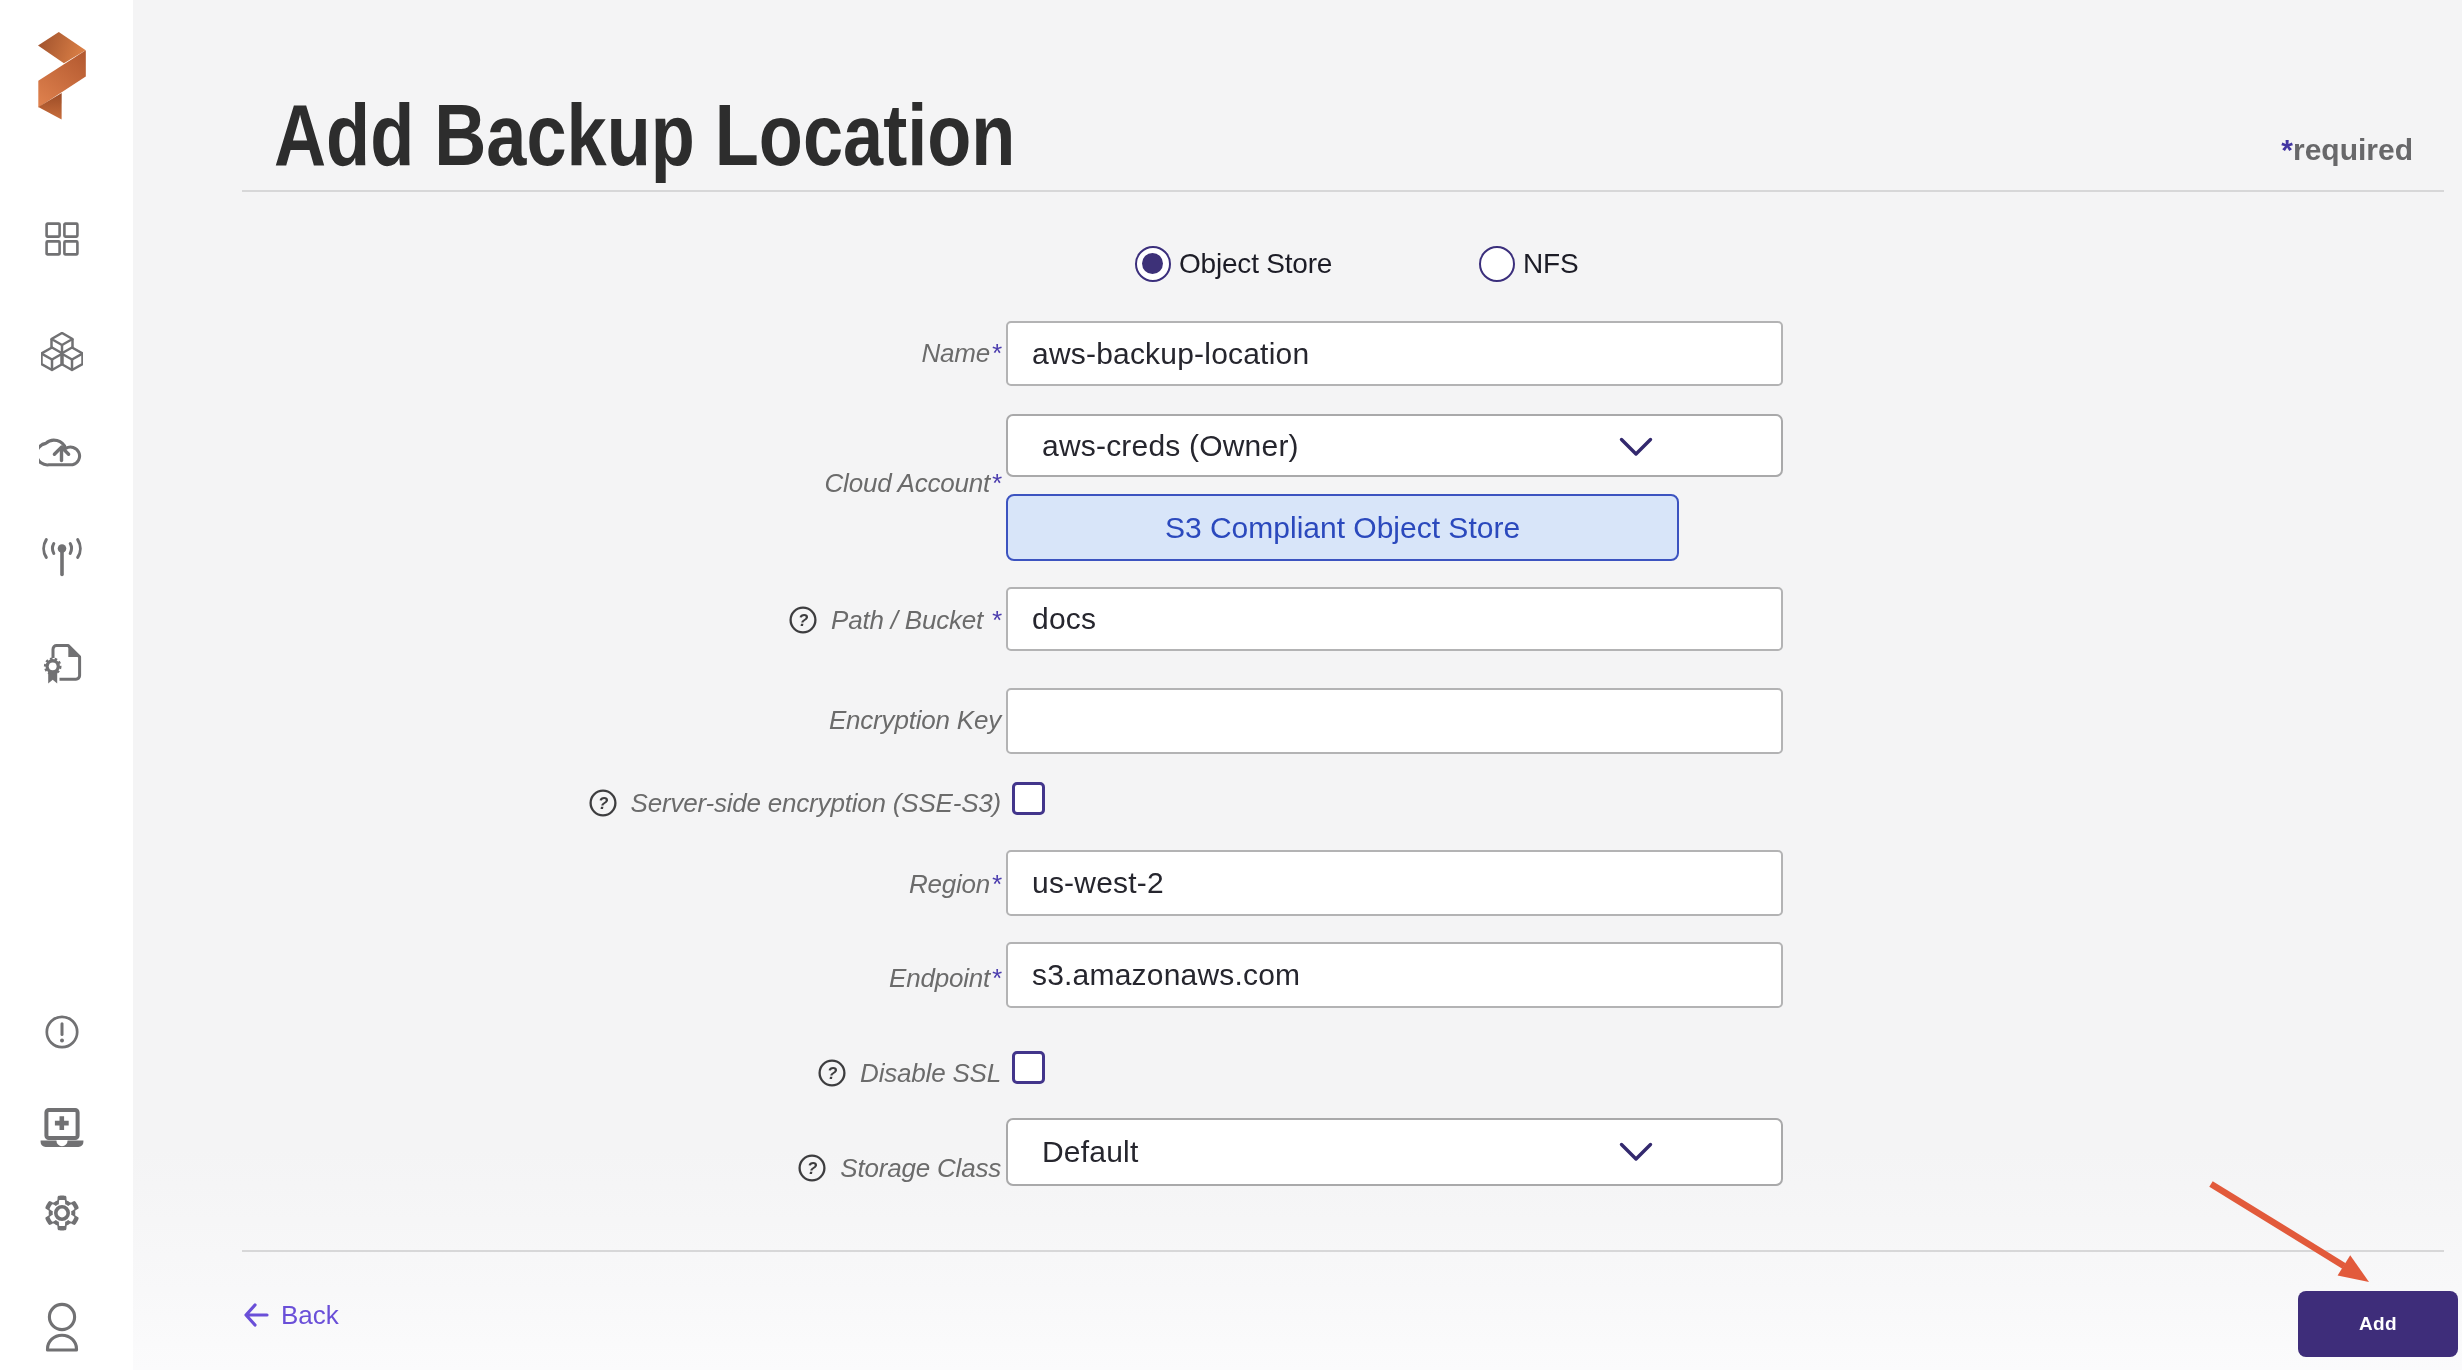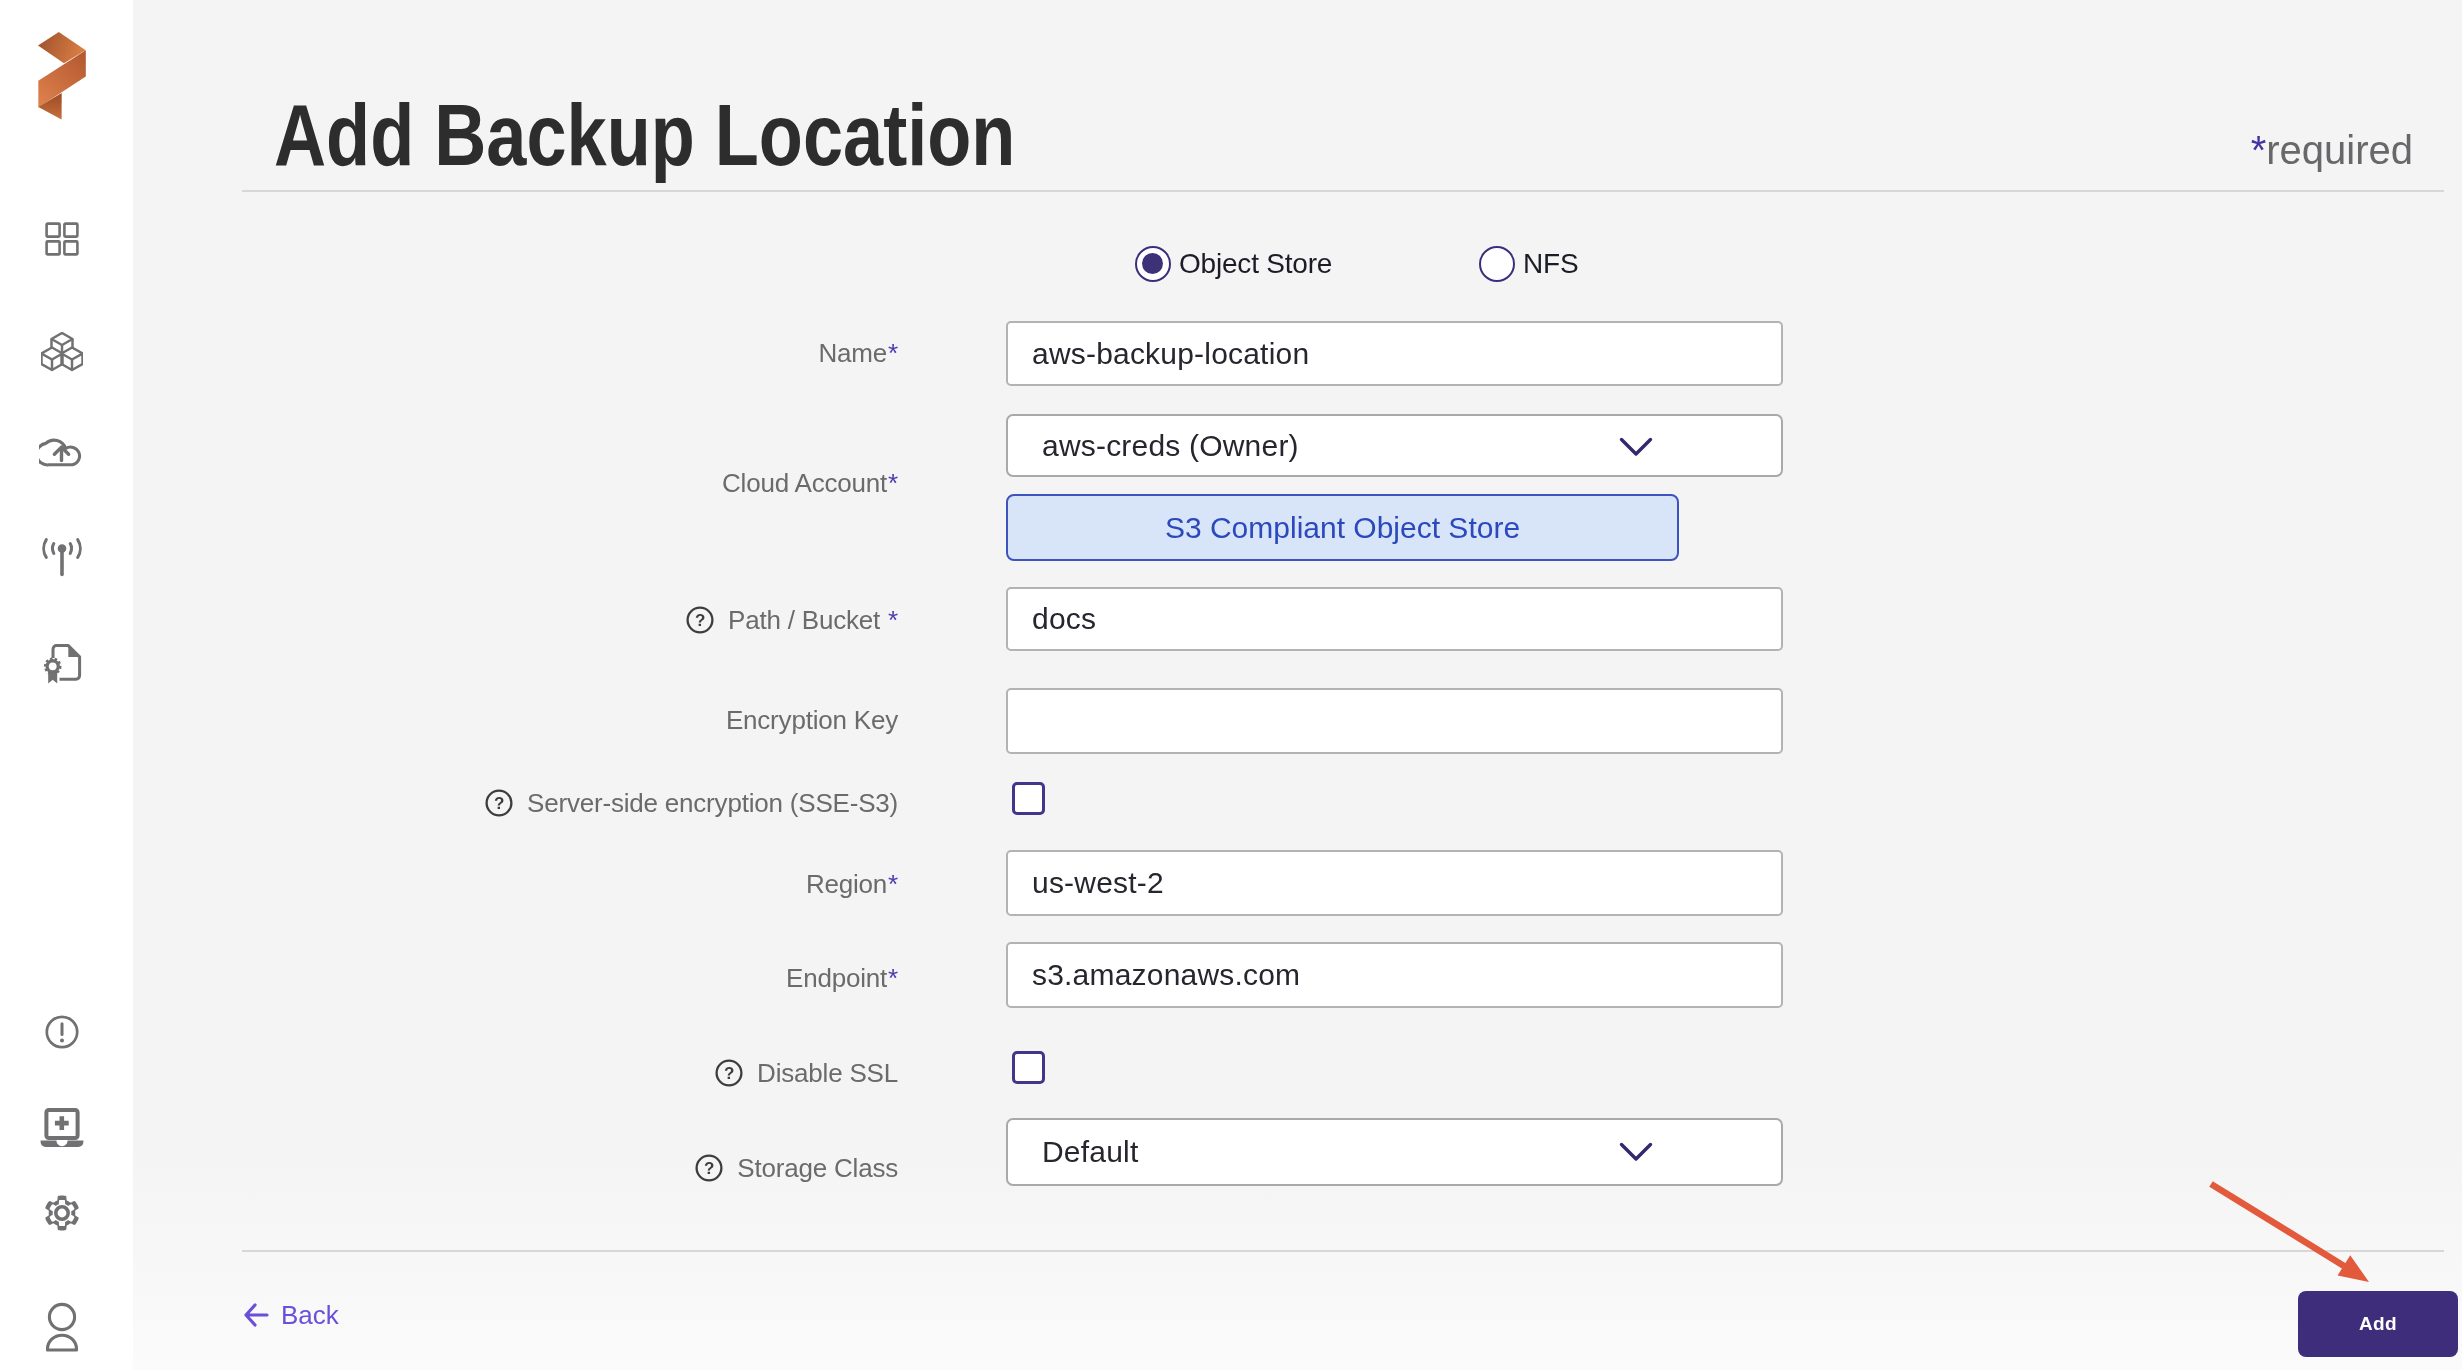--- a/index.html
+++ b/index.html
@@ -4,25 +4,25 @@
 <style>
   * { margin:0; padding:0; box-sizing:border-box; }
   html,body { width:2462px; height:1370px; overflow:hidden; }
   body { font-family:"Liberation Sans", sans-serif; background:#fff; position:relative; }
   .content { position:absolute; left:133px; top:0; width:2329px; height:1370px;
     background:linear-gradient(180deg,#f4f4f5 0px,#f4f4f5 1150px,#f8f8f9 1290px,#fbfbfc 1370px); }
   .sidebar { position:absolute; left:0; top:0; width:133px; height:1370px; background:#ffffff; }
   .abs { position:absolute; }
   h1.title { position:absolute; left:141px; top:91px; font-size:87px; font-weight:700;
     color:#2d2d2d; line-height:87px; white-space:nowrap; transform:scaleX(0.829); transform-origin:0 50%; letter-spacing:0px;}
-  .required { position:absolute; right:49px; top:133px; font-size:40px; color:#68686a; line-height:34px; }
+  .required { position:absolute; right:49px; top:133px; font-size:30px; color:#68686a; line-height:34px;font-weight:bold; }
   .required .ast { color:#4336a2; }
   .hr { position:absolute; left:109px; width:2202px; height:2px; background:#d7d7d8; }
-  .label { position:absolute; right:1564px; font-size:26px; color:#6b6b6b; line-height:34px;
-    white-space:nowrap; letter-spacing:-0.2px; display:flex; align-items:center; }
+  .label { position:absolute; right:1461px; font-size:26px; color:#6b6b6b; line-height:34px;
+    white-space:nowrap; letter-spacing:-0.2px; display:flex; align-items:center;font-style:italic; }
   .label .ast { color:#4b3cae; padding-left:1px; }
   .label .q { margin-right:14px; display:block; }
   .input { position:absolute; left:873px; width:777px; background:#ffffff; border:2px solid #b3b3b4;
     border-radius:5px; font-size:30px; color:#26262e; display:flex; align-items:center;
     padding-left:24px; letter-spacing:0.2px; }
   .sel { border-radius:7px; border-color:#a9a9aa; padding-left:34px; }
   .radio-outer { position:absolute; width:36px; height:36px; border:2.5px solid #3b2f7c; border-radius:50%; background:#fff; }
   .radio-dot { position:absolute; left:50%; top:50%; width:21px; height:21px; margin:-10.5px 0 0 -10.5px; background:#3d3178; border-radius:50%; }
   .rlabel { position:absolute; font-size:28px; color:#1c1c26; line-height:36px; letter-spacing:-0.2px; }
   .cb { position:absolute; width:33px; height:33px; border:3px solid #42358b; border-radius:5px; background:#fff; }

